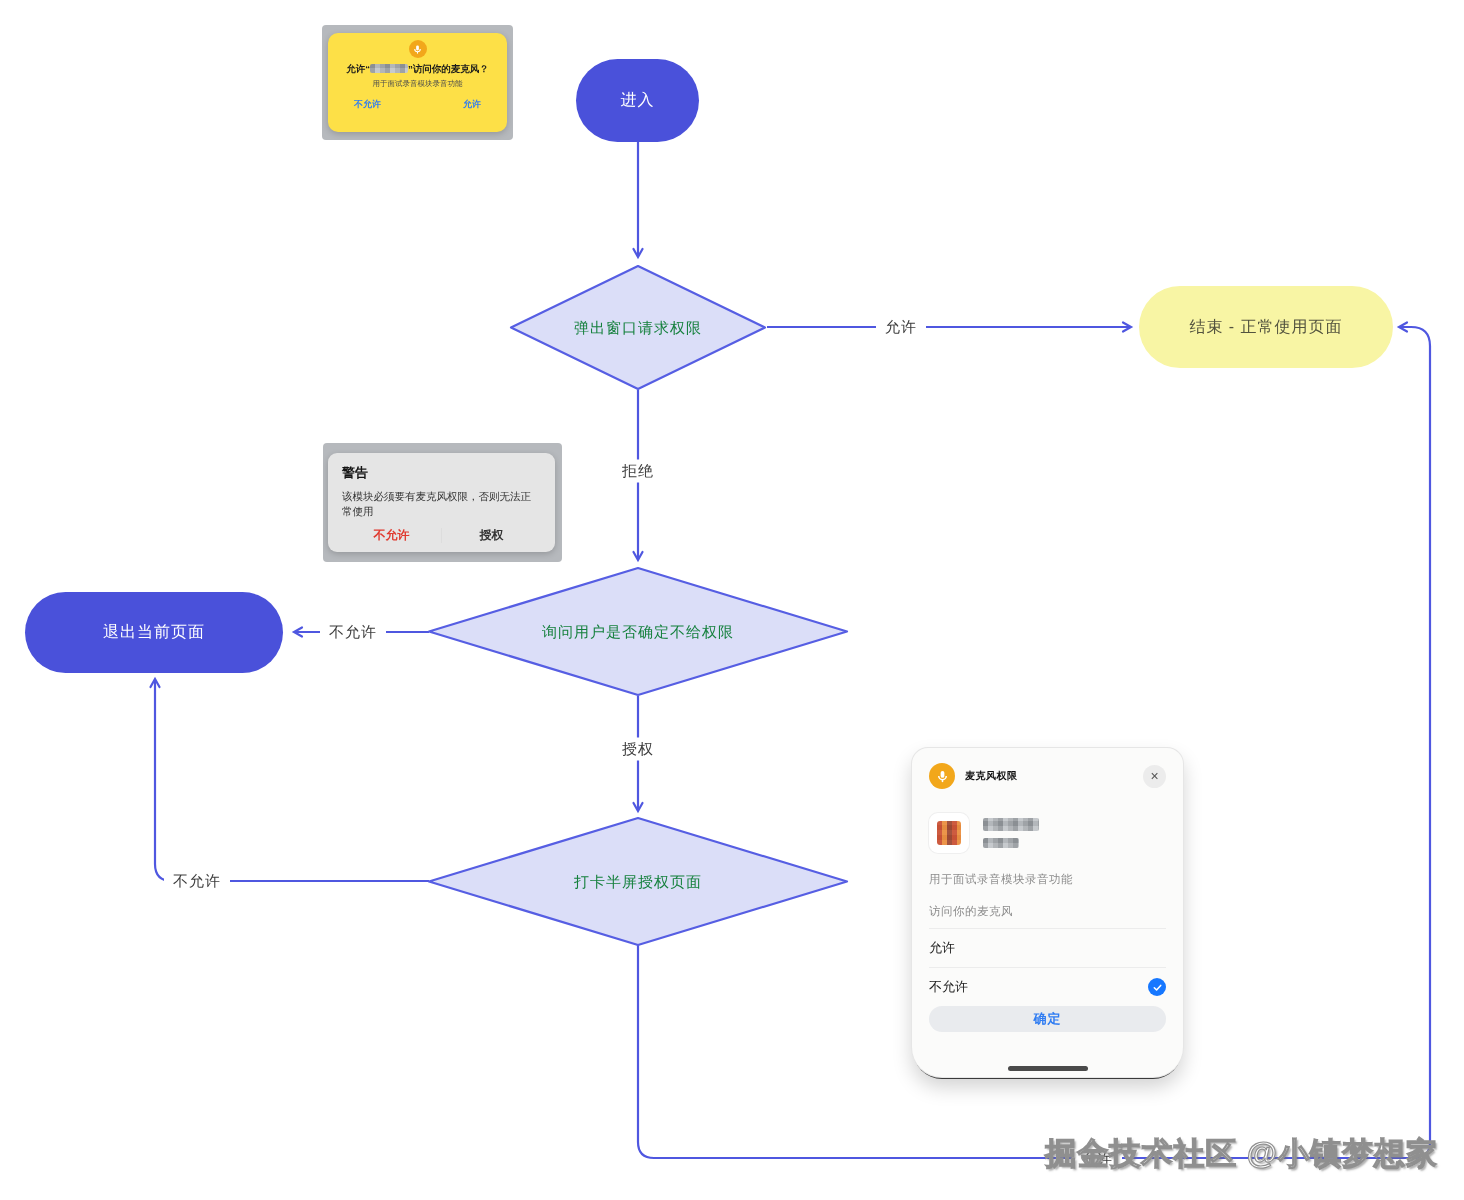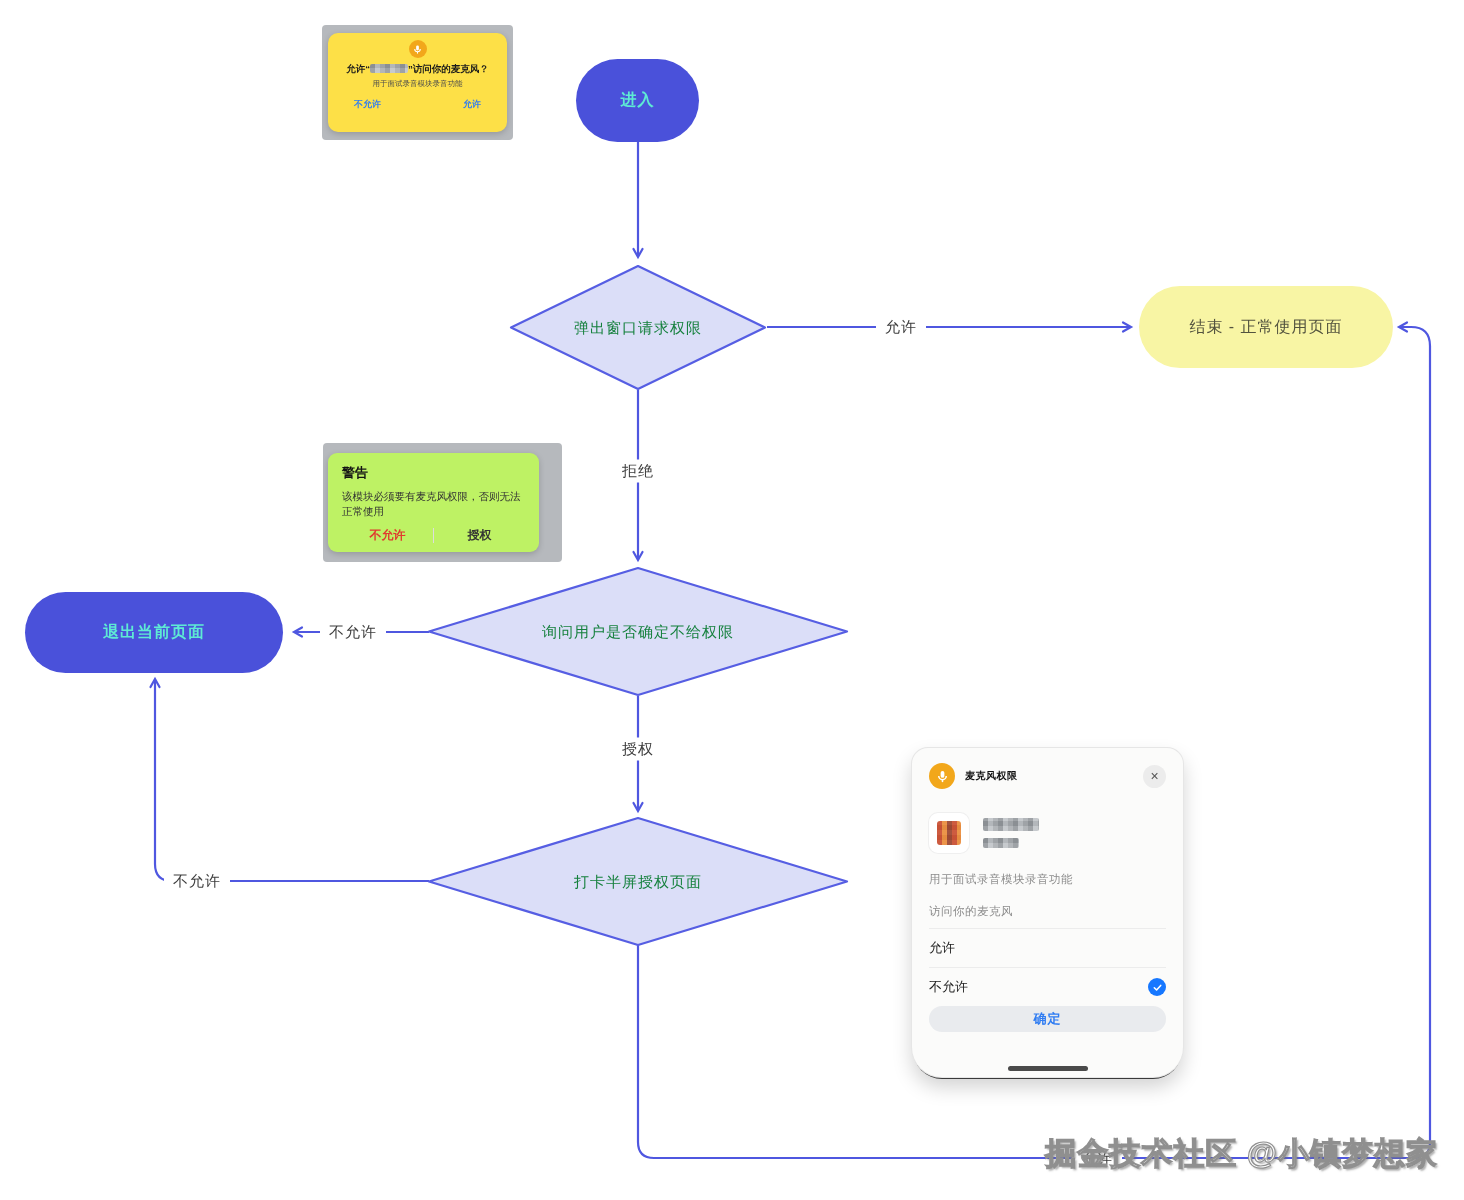--- a/index.html
+++ b/index.html
@@ -8,21 +8,21 @@
   #stage { position:relative; width:1464px; height:1200px; background:#ffffff; overflow:hidden; }
 
   
   #flow-svg { position:absolute; left:0; top:0; z-index:1; }
   .edge { fill:none; stroke:#4f57e0; stroke-width:2.2; }
   .diamond { fill:#dbdef8; stroke:#565ee3; stroke-width:2.2; stroke-linejoin:round; }
 
   
   .stadium { position:absolute; z-index:2; display:flex; align-items:center; justify-content:center;
              font-size:16px; letter-spacing:1px; }
-  .stadium.blue { background:#4a51da; color:#5eead4;font-weight:bold; }
+  .stadium.blue { background:#4a51da; color:#ffffff; }
   .stadium.yellow { background:#f8f5a4; color:#53533f; }
   .dlabel { position:absolute; z-index:2; transform:translate(-50%,-50%); font-size:15px;
             color:#15803d; letter-spacing:1px; white-space:nowrap; }
   .elabel { position:absolute; z-index:2; transform:translate(-50%,-50%); font-size:15px;
             color:#3c3c3c; background:#fff; padding:2px 9px; letter-spacing:1px; white-space:nowrap; }
 
   
   .px-gray { background-image:
       repeating-linear-gradient(90deg, rgba(110,115,120,.5) 0 5px, rgba(190,194,198,.5) 5px 10px, rgba(150,154,158,.5) 10px 15px),
       repeating-linear-gradient(0deg, #cfd2d5 0 5px, #a8acb0 5px 10px);
@@ -40,21 +40,21 @@
   .mic-circle { display:inline-flex; align-items:center; justify-content:center; background:#f2a71b; border-radius:50%; }
   #shot-perm .mic-circle { width:18px; height:18px; margin-top:7px; }
   #shot-perm .ttl { margin-top:3px; padding:0 10px; font-size:9.5px; font-weight:bold; color:#1b1b1b; line-height:1.4; }
   #shot-perm .blurname { display:inline-block; width:38px; height:9px; vertical-align:-1px; }
   #shot-perm .sub { margin-top:4px; font-size:7.5px; color:#4c4c4c; }
   #shot-perm .btns { display:flex; justify-content:space-between; padding:0 26px; margin-top:9px; }
   #shot-perm .btns span { font-size:9px; font-weight:bold; color:#2e7cf2; }
 
   
   #shot-warn { left:323px; top:443px; width:239px; height:119px; background:#b6b9bd; border-radius:4px; }
-  #shot-warn .dlg { position:absolute; left:5px; top:10px; width:211px; height:99px; background:#bef264;
+  #shot-warn .dlg { position:absolute; left:5px; top:10px; width:227px; height:99px; background:#e5e5e5;
                     border-radius:9px; padding:11px 14px 12px; box-shadow:0 2px 6px rgba(0,0,0,.18); }
   #shot-warn .ttl { font-size:13px; font-weight:bold; color:#141414; }
   #shot-warn .body { margin-top:7px; font-size:10.5px; color:#333; line-height:1.45; }
   #shot-warn .btns { display:flex; align-items:center; margin-top:8px; }
   #shot-warn .btns .b { flex:1; text-align:center; font-size:12px; font-weight:bold; }
   #shot-warn .deny { color:#e03a2f; }
   #shot-warn .auth { color:#333; }
   #shot-warn .sep { width:1px; height:15px; background:#ddd; }
 
   

